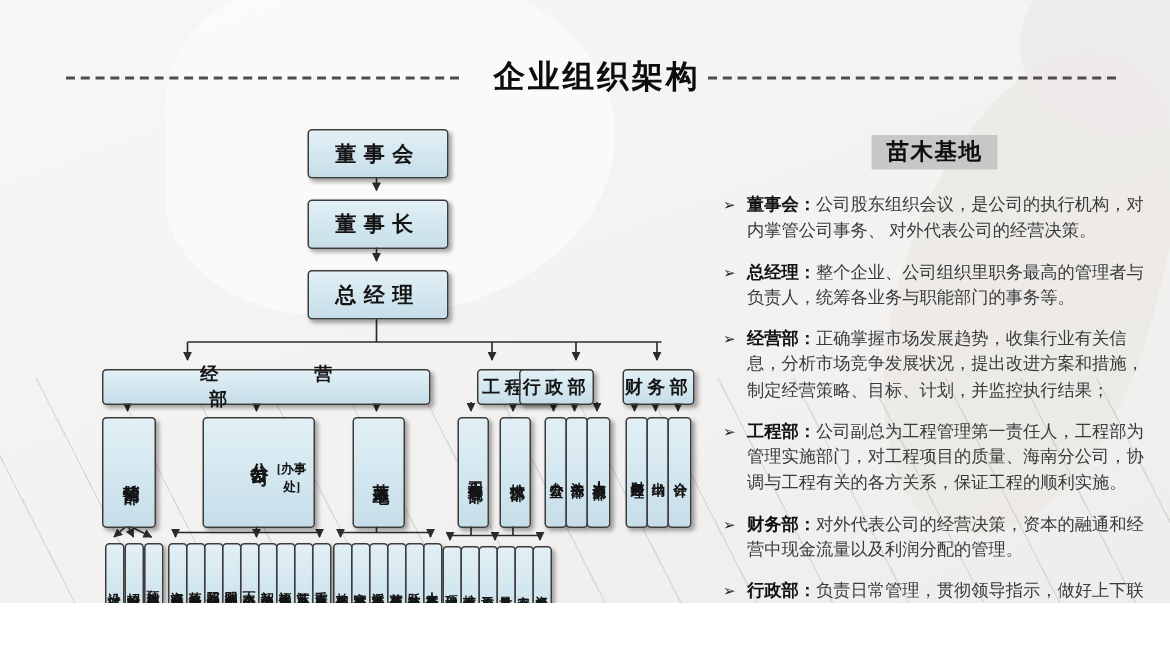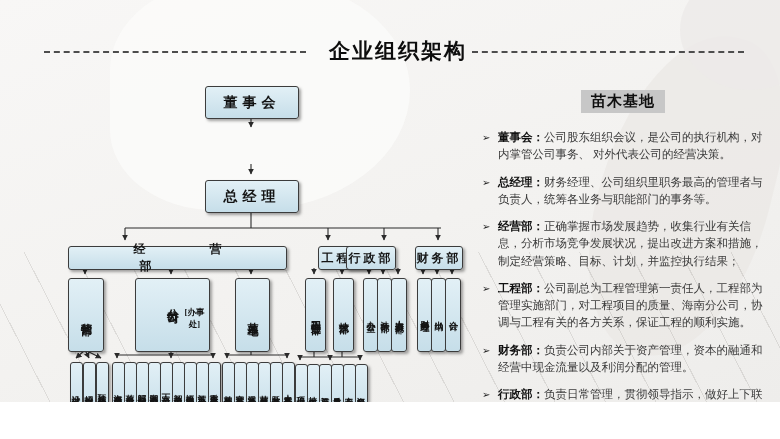--- a/index.html
+++ b/index.html
@@ -97,20 +97,21 @@
       <line x1="314" y1="350" x2="314" y2="357"></line>
       <line x1="342" y1="350" x2="342" y2="357"></line>
       <line x1="300" y1="357" x2="360" y2="357"></line>
       <line x1="300" y1="357" x2="300" y2="360" marker-end="url(#ah)"></line>
       <line x1="330" y1="357" x2="330" y2="360" marker-end="url(#ah)"></line>
       <line x1="360" y1="357" x2="360" y2="360" marker-end="url(#ah)"></line>
     </g>
   </svg>
 
   <div class="box lv1" style="top:86px">董事会</div>
+  <div class="box lv1" style="top:133px">董事长</div>
   <div class="box lv2 wide" style="left:68px;width:217px">经营部</div>
 
   <div class="box lv1" style="top:180px">总经理</div>
   <div class="box lv2" style="left:318px;width:50px">工程部</div>
   <div class="box lv2" style="left:346px;width:48px">行政部</div>
   <div class="box lv2" style="left:415px;width:46px">财务部</div>
 
   <div class="box lv3 v" style="left:68px;width:34px;font-size:11px">营销部</div>
   <div class="box lv3 fgs" style="left:135px;width:73px">
     <span class="main">分公司</span>
@@ -155,32 +156,32 @@
   <div class="box lv4 v" style="left:355px;top:364px;width:11px">资料员</div>
 
   <div class="panel-heading">苗木基地</div>
   <div class="panel">
     <div class="pitem">
       <span class="bullet">➢</span>
       <span class="ptext"><span class="term">董事会：</span><span>公司股东组织会议，是公司的执行机构，对内掌管公司事务、 对外代表公司的经营决策。</span></span>
     </div>
     <div class="pitem">
       <span class="bullet">➢</span>
-      <span class="ptext"><span class="term">总经理：</span><span>财务经理、公司组织里职务最高的管理者与负责人，统筹各业务与职能部门的事务等。</span></span>
+      <span class="ptext"><span class="term">总经理：</span><span>整个企业、公司组织里职务最高的管理者与负责人，统筹各业务与职能部门的事务等。</span></span>
     </div>
     <div class="pitem">
       <span class="bullet">➢</span>
       <span class="ptext"><span class="term">经营部：</span><span>正确掌握市场发展趋势，收集行业有关信息，分析市场竞争发展状况，提出改进方案和措施，制定经营策略、目标、计划，并监控执行结果；</span></span>
     </div>
     <div class="pitem">
       <span class="bullet">➢</span>
       <span class="ptext"><span class="term">工程部：</span><span>公司副总为工程管理第一责任人，工程部为管理实施部门，对工程项目的质量、海南分公司，协调与工程有关的各方关系，保证工程的顺利实施。</span></span>
     </div>
     <div class="pitem">
       <span class="bullet">➢</span>
-      <span class="ptext"><span class="term">财务部：</span><span>负责公司内部关于资产管理，资本的融通和经营中现金流量以及利润分配的管理。</span></span>
+      <span class="ptext"><span class="term">财务部：</span><span>对外代表公司的经营决策，资本的融通和经营中现金流量以及利润分配的管理。</span></span>
     </div>
     <div class="pitem">
       <span class="bullet">➢</span>
       <span class="ptext"><span class="term">行政部：</span><span>负责日常管理，贯彻领导指示，做好上下联络，制订、修改各项管理制度以及资料的归档管理。</span></span>
     </div>
   </div>
 </div>
 
 </body></html>

